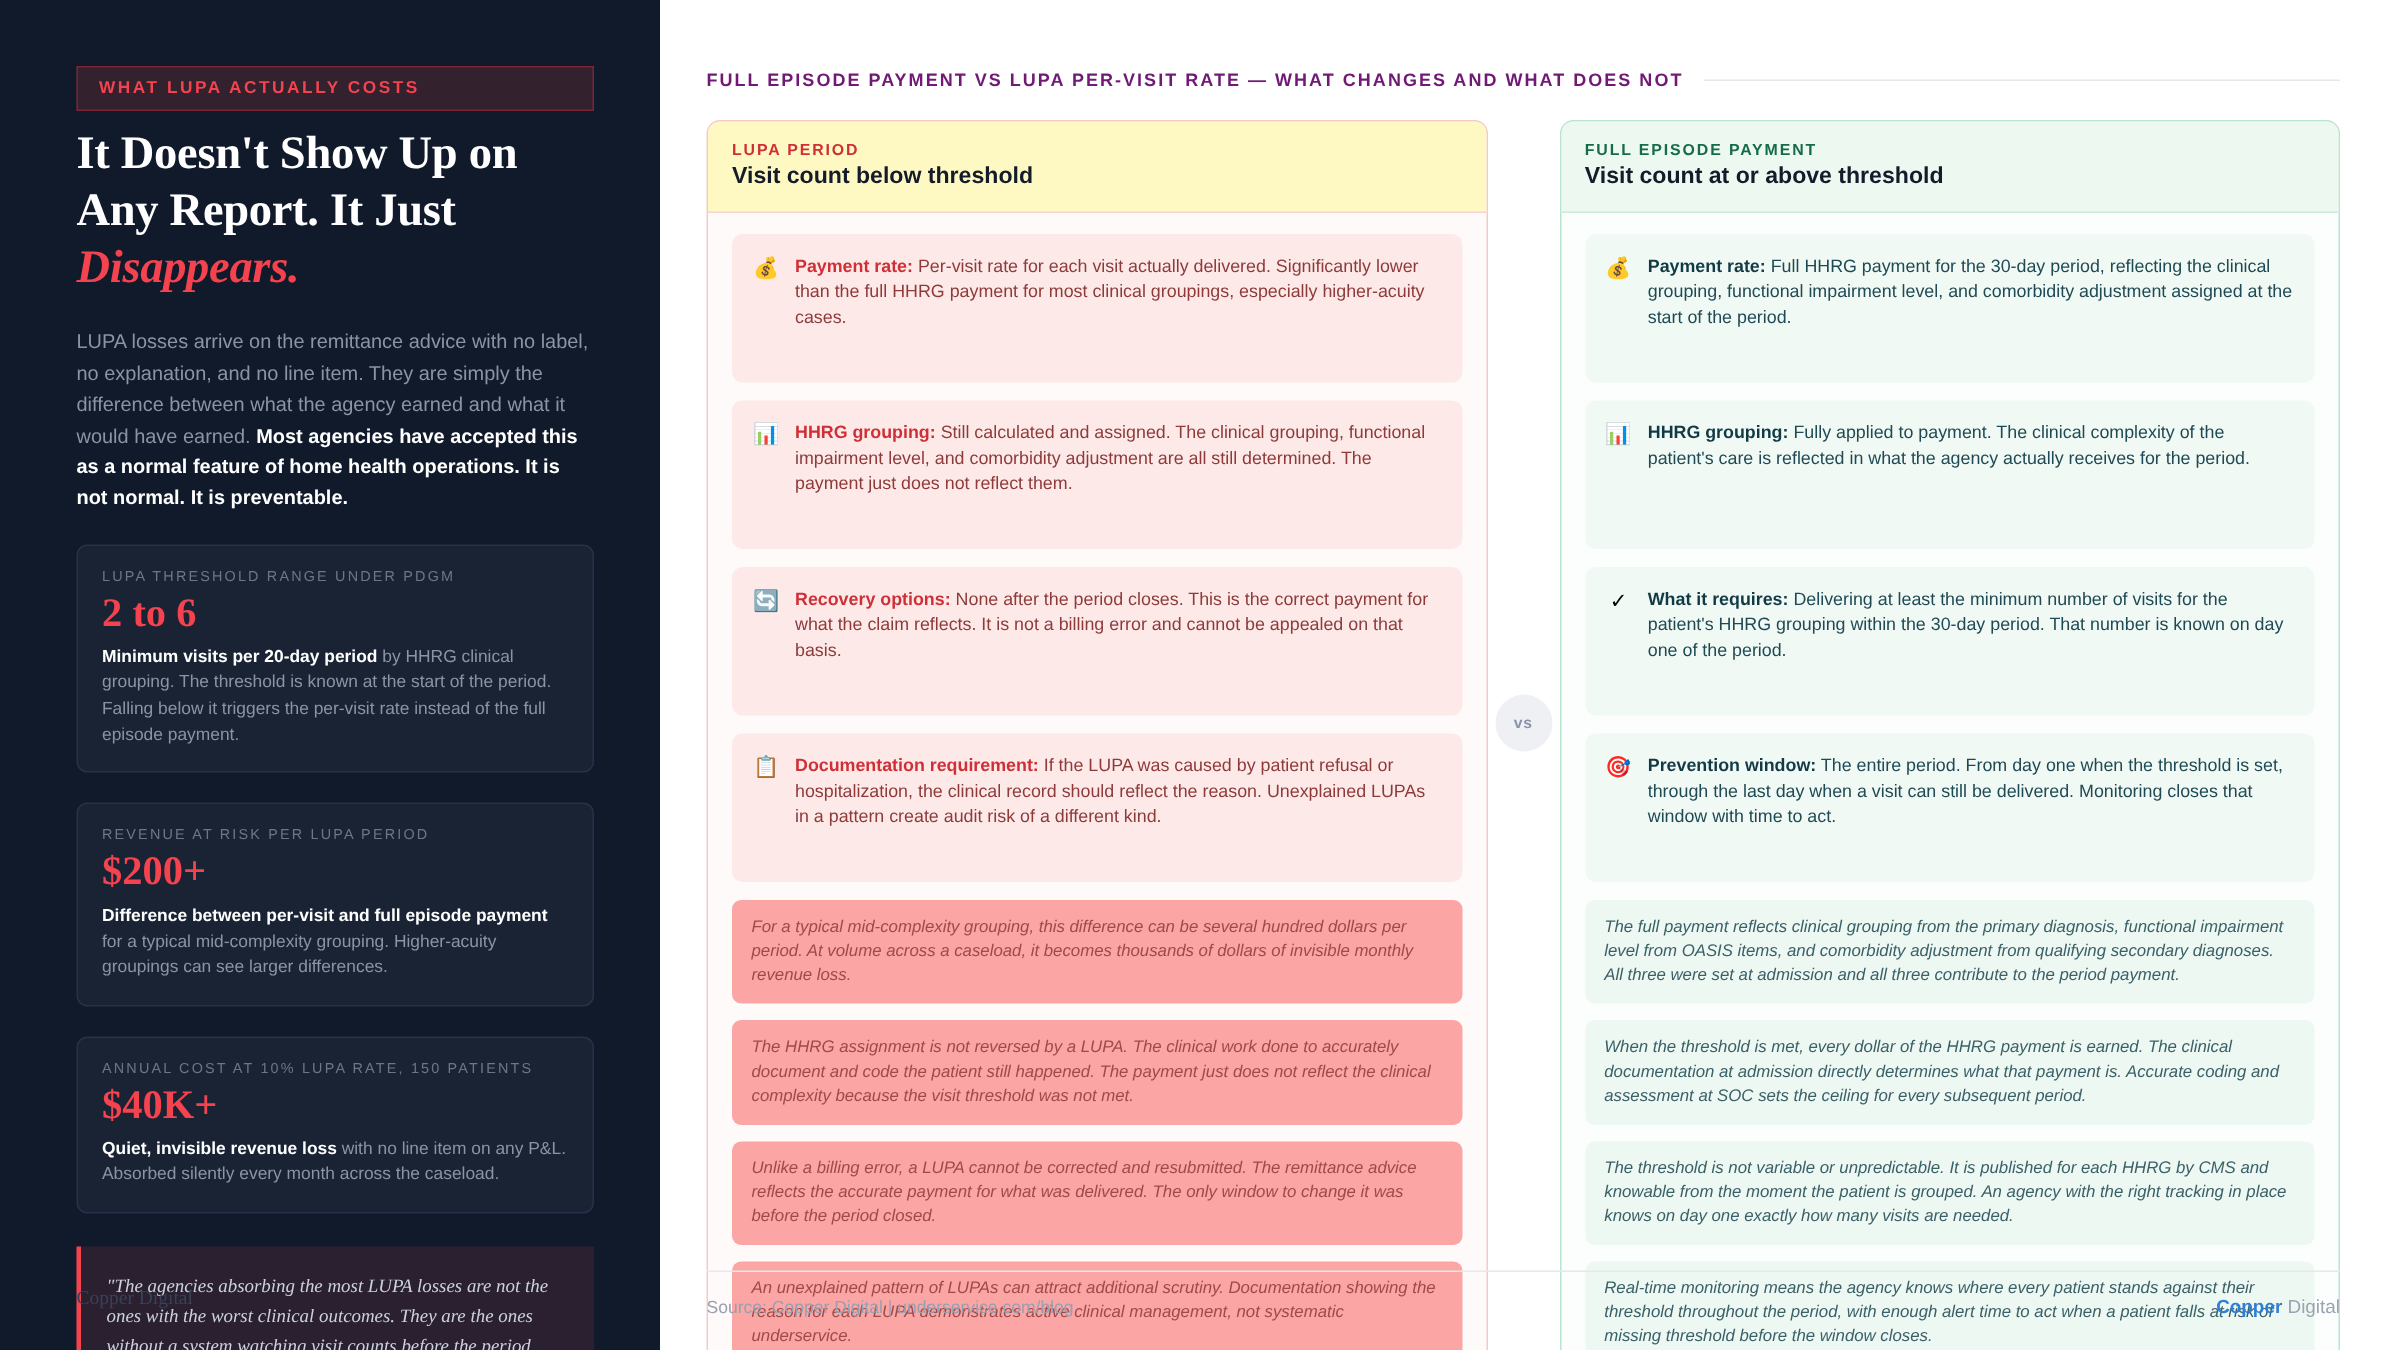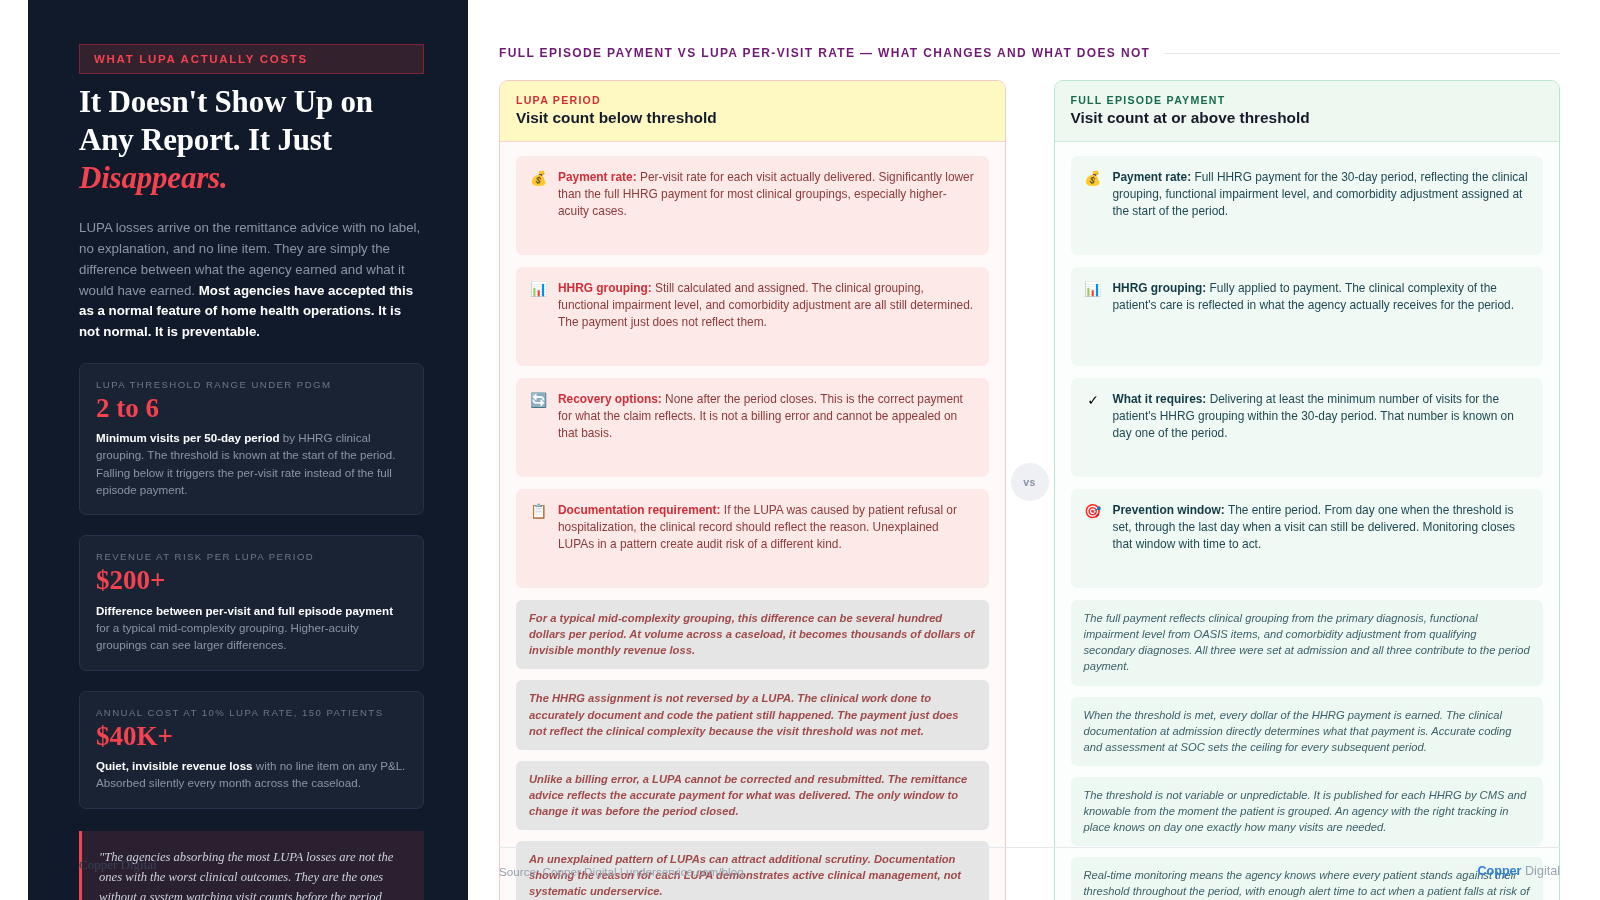--- a/index.html
+++ b/index.html
@@ -2,21 +2,21 @@
 <html><head>
 <meta charset="utf-8">
 <style>
   * { box-sizing: border-box; margin: 0; padding: 0; }
   html, body {
     width: 1600px; height: 900px;
     background: #ffffff;
     font-family: "Liberation Sans", sans-serif;
     overflow: hidden;
   }
-  .page { display: flex; width: 1600px; height: 848px; padding-left: 28px; }
+  .page { display: flex; width: 1600px; height: 848px; }
 
   
   .sidebar {
     width: 440px; height: 900px;
     background: #111a2b;
     padding: 44px 44px 0 51px;
     position: relative;
     flex: 0 0 440px;
   }
   .eyebrow-badge {
@@ -176,21 +176,21 @@
   .col.right .item-text b { color: #123a46; }
 
   .note {
     border-radius: 6px;
     padding: 10px 13px 11px 13px;
     margin-bottom: 11px;
     font-style: italic;
     font-size: 11.2px;
     line-height: 1.44;
   }
-  .col.left  .note { background: #e5e5e5; color: #a04a4a; font-weight: bold; }
+  .col.left  .note { background: #fca5a5; color: #a04a4a; }
   .col.right .note { background: #eef8f2; color: #3a6068; }
   .note:last-child { margin-bottom: 0; }
 
   .vs-badge {
     position: absolute;
     left: 50%; top: 383px;
     transform: translateX(-50%);
     width: 38px; height: 38px; border-radius: 50%;
     background: #eef0f4;
     display: flex; align-items: center; justify-content: center;
@@ -224,21 +224,21 @@
       <span class="accent">Disappears.</span>
     </h1>
 
     <p class="lede">
       <span>LUPA losses arrive on the remittance advice with no label, no explanation, and no line item. They are simply the difference between what the agency earned and what it would have earned. </span><b>Most agencies have accepted this as a normal feature of home health operations. It is not normal. It is preventable.</b>
     </p>
 
     <div class="stat-card">
       <div class="stat-label">LUPA THRESHOLD RANGE UNDER PDGM</div>
       <div class="stat-value">2 to 6</div>
-      <div class="stat-desc"><b>Minimum visits per 50-day period</b><span> by HHRG clinical grouping. The threshold is known at the start of the period. Falling below it triggers the per-visit rate instead of the full episode payment.</span></div>
+      <div class="stat-desc"><b>Minimum visits per 20-day period</b><span> by HHRG clinical grouping. The threshold is known at the start of the period. Falling below it triggers the per-visit rate instead of the full episode payment.</span></div>
     </div>
 
     <div class="stat-card">
       <div class="stat-label">REVENUE AT RISK PER LUPA PERIOD</div>
       <div class="stat-value">$200+</div>
       <div class="stat-desc"><b>Difference between per-visit and full episode payment</b><span> for a typical mid-complexity grouping. Higher-acuity groupings can see larger differences.</span></div>
     </div>
 
     <div class="stat-card">
       <div class="stat-label">ANNUAL COST AT 10% LUPA RATE, 150 PATIENTS</div>

